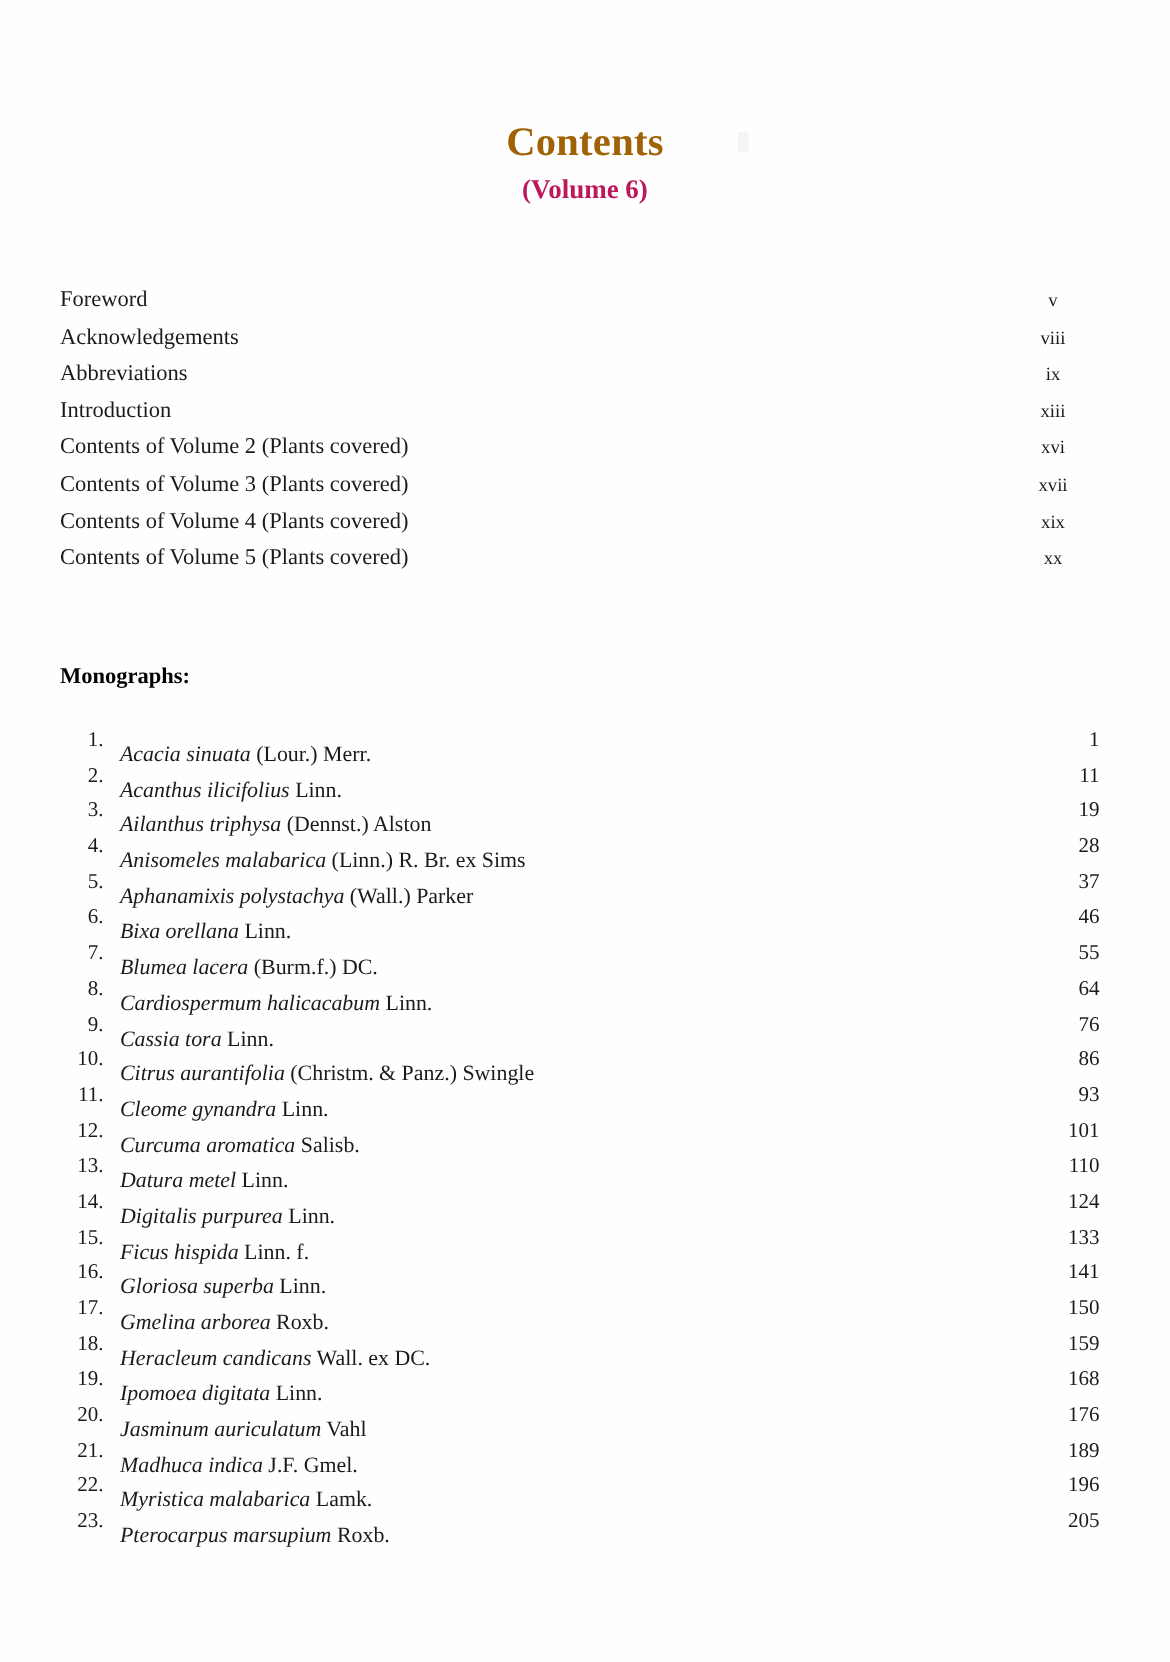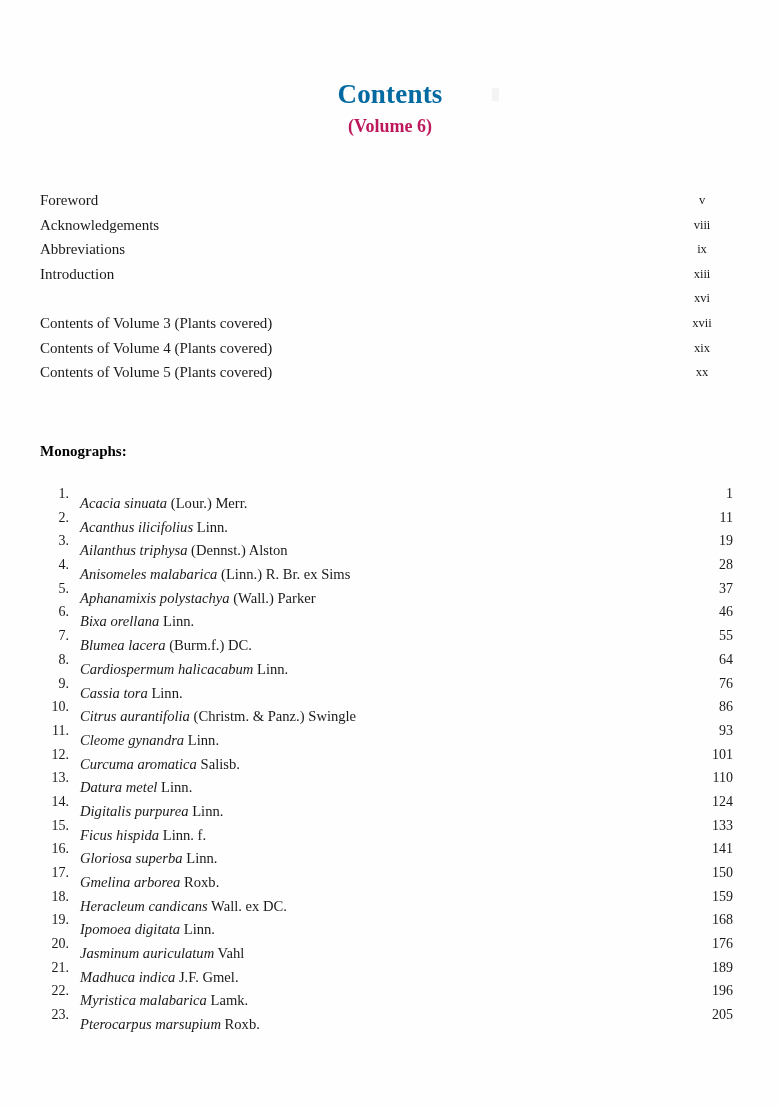--- a/index.html
+++ b/index.html
@@ -132,31 +132,31 @@
     text-align: right;
     font-size: 14px;
   }
 </style>
 </head>
 <body>
 
 <div class="page" style="background: rgb(254, 254, 254);">
 
   <div class="title-block">
-    <div class="doc-title" style="color: #0369a1;">Contents</div>
+    <div class="doc-title" style="color: #a16207;">Contents</div>
     <div class="doc-subtitle" style="color: #be185d;">(Volume 6)</div>
     <div class="scan-speck"></div>
   </div>
 
   <div class="frontmatter">
       <div class="fm-row"><span class="fm-label">Foreword</span><span class="fm-page">v</span></div>
       <div class="fm-row"><span class="fm-label">Acknowledgements</span><span class="fm-page">viii</span></div>
       <div class="fm-row"><span class="fm-label">Abbreviations</span><span class="fm-page">ix</span></div>
       <div class="fm-row"><span class="fm-label">Introduction</span><span class="fm-page">xiii</span></div>
-      <div class="fm-row"><span class="fm-page">xvi</span></div>
+      <div class="fm-row"><span class="fm-label">Contents of Volume 2 (Plants covered)</span><span class="fm-page">xvi</span></div>
       <div class="fm-row"><span class="fm-label">Contents of Volume 3 (Plants covered)</span><span class="fm-page">xvii</span></div>
       <div class="fm-row"><span class="fm-label">Contents of Volume 4 (Plants covered)</span><span class="fm-page">xix</span></div>
       <div class="fm-row"><span class="fm-label">Contents of Volume 5 (Plants covered)</span><span class="fm-page">xx</span></div>
     </div>
 
   <div class="monographs-heading" style="color: #000000;">Monographs:</div>
 
   <div class="monographs">
       <div class="mg-row">
         <span class="mg-num">1.</span>

